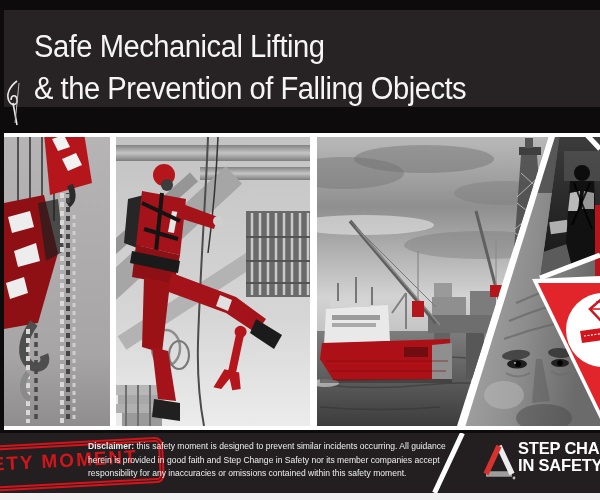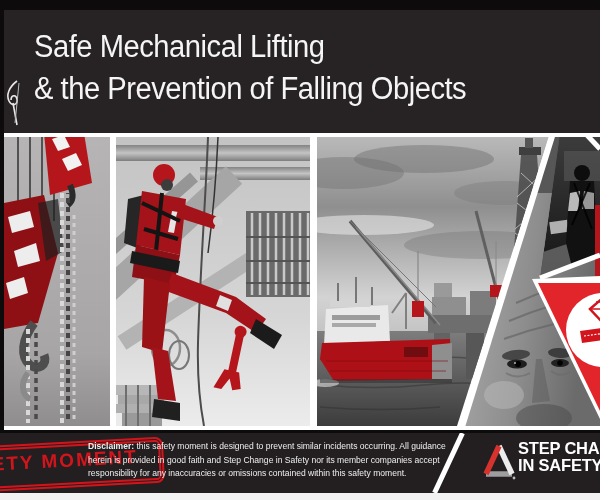--- a/index.html
+++ b/index.html
@@ -3,21 +3,21 @@
 <meta charset="utf-8">
 <style>
   :root{
     --frame-black:#0d0b0c; --panel-dark:#272324; --accent-red:#b5161c; --accent-red-dark:#8f1014;
     --triangle-red:#e2242b; --stamp-red:#d2151c; --logo-red:#d6332e; --ship-red:#ad1016; --text-white:#f5f5f5;
   }
   html,body{margin:0;padding:0;background:#ffffff;}
   .slide{position:relative;width:600px;height:500px;background:var(--frame-black);overflow:hidden;
          font-family:"Liberation Sans",sans-serif;}
   
-  .header{position:absolute;left:4px;top:10px;width:596px;height:123px;background:var(--panel-dark);}
+  .header{position:absolute;left:4px;top:10px;width:596px;height:97px;background:var(--panel-dark);}
   .title{position:absolute;left:30px;top:16px;color:var(--text-white);font-size:31px;line-height:42px;
          letter-spacing:-.5px;transform:scaleX(.94);transform-origin:left top;white-space:nowrap;}
   .hook-sketch{position:absolute;left:0;top:68px;}
   
   .collage{position:absolute;left:4px;top:133px;width:596px;height:297px;display:block;}
   
   .footer{position:absolute;left:0;top:433px;width:600px;height:60px;background:#231f20;overflow:hidden;}
   .stamp{position:absolute;left:-78px;top:10px;width:232px;height:36px;border:5px double var(--stamp-red);
          border-radius:8px;transform:rotate(-3deg);color:var(--stamp-red);font-weight:bold;font-size:19px;
          letter-spacing:2px;line-height:28px;text-align:center;white-space:nowrap;}

